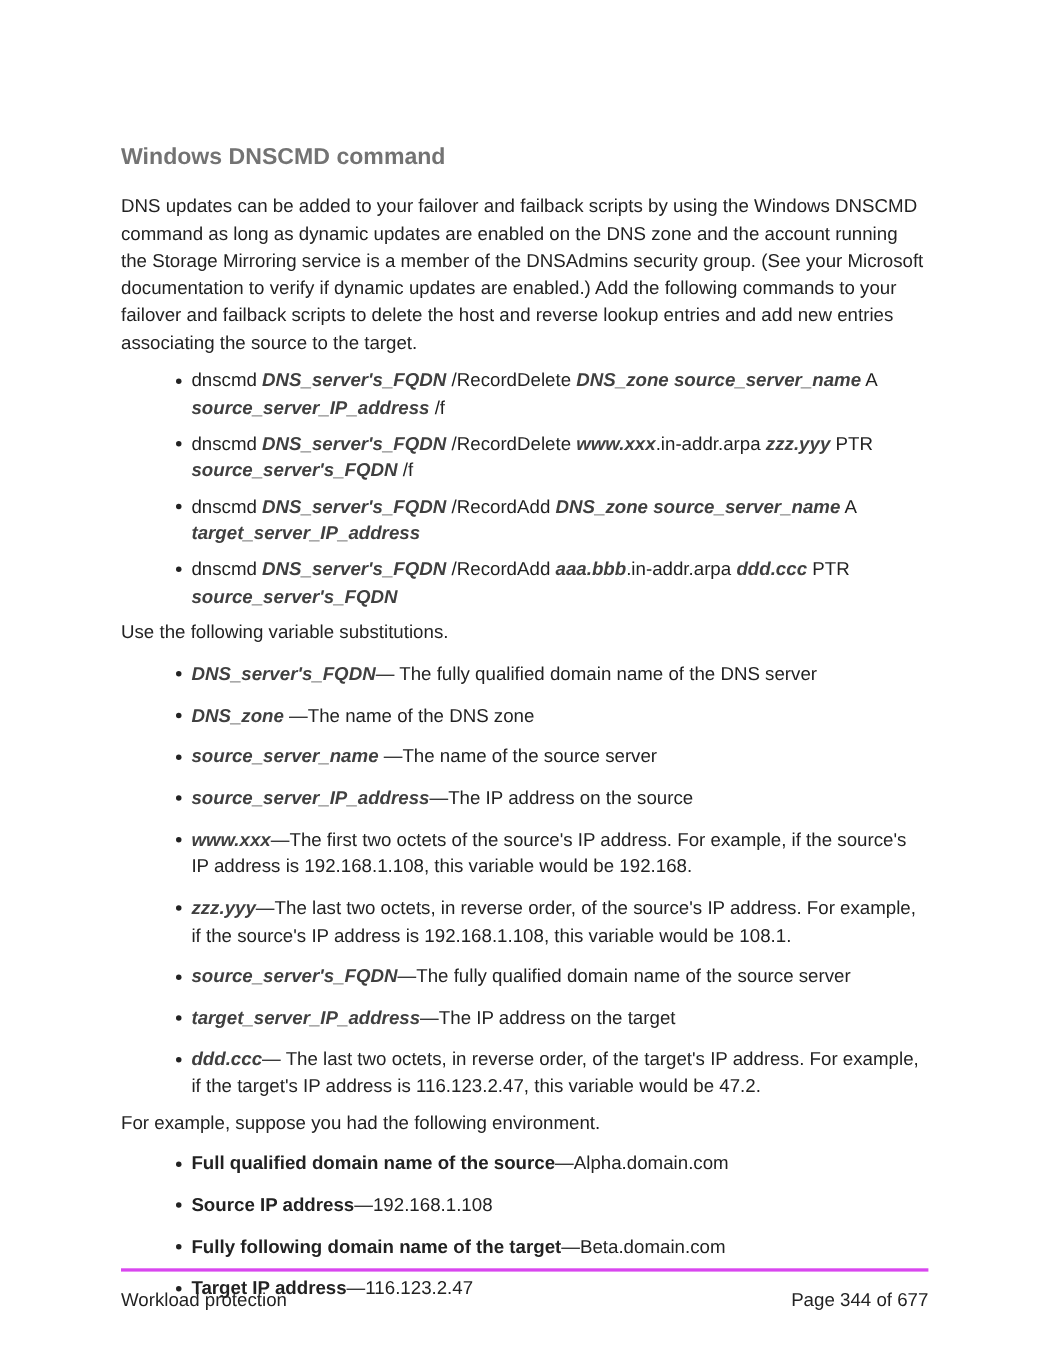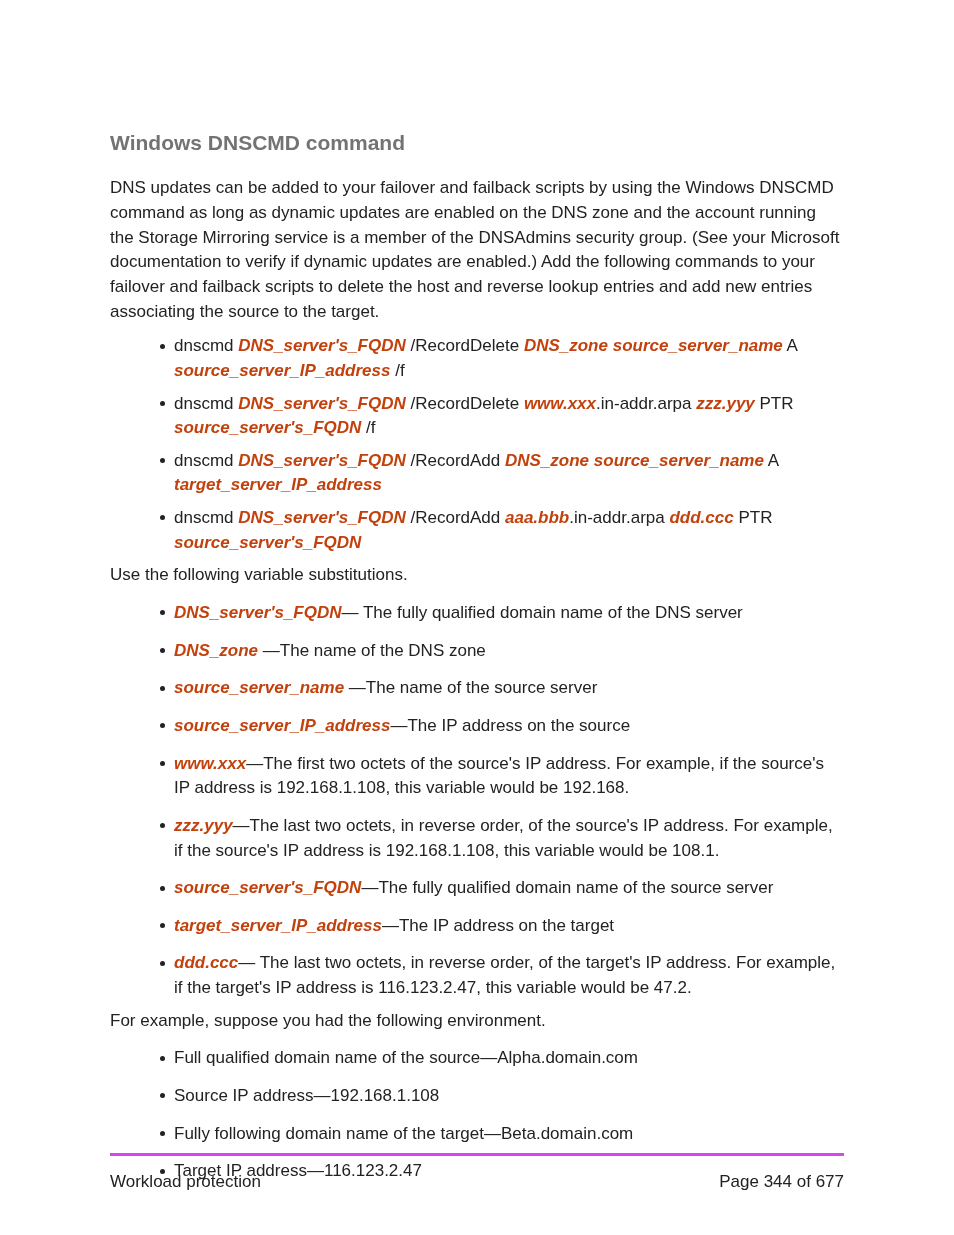--- a/index.html
+++ b/index.html
@@ -40,26 +40,26 @@
     content: "";
     position: absolute;
     left: 0;
     top: 0.55em;
     width: 5px;
     height: 5px;
     background: #222;
     border-radius: 50%;
   }
   .var {
-    color: #c2410c;
+    color: #404040;
     font-weight: bold;
     font-style: italic;
   }
   .bold {
-    font-weight: normal;
+    font-weight: bold;
   }
   .footer {
     position: absolute;
     bottom: 40px;
     left: 110px;
     right: 110px;
     border-top: 3px solid #d946ef;
     padding-top: 14px;
     display: flex;
     justify-content: space-between;

